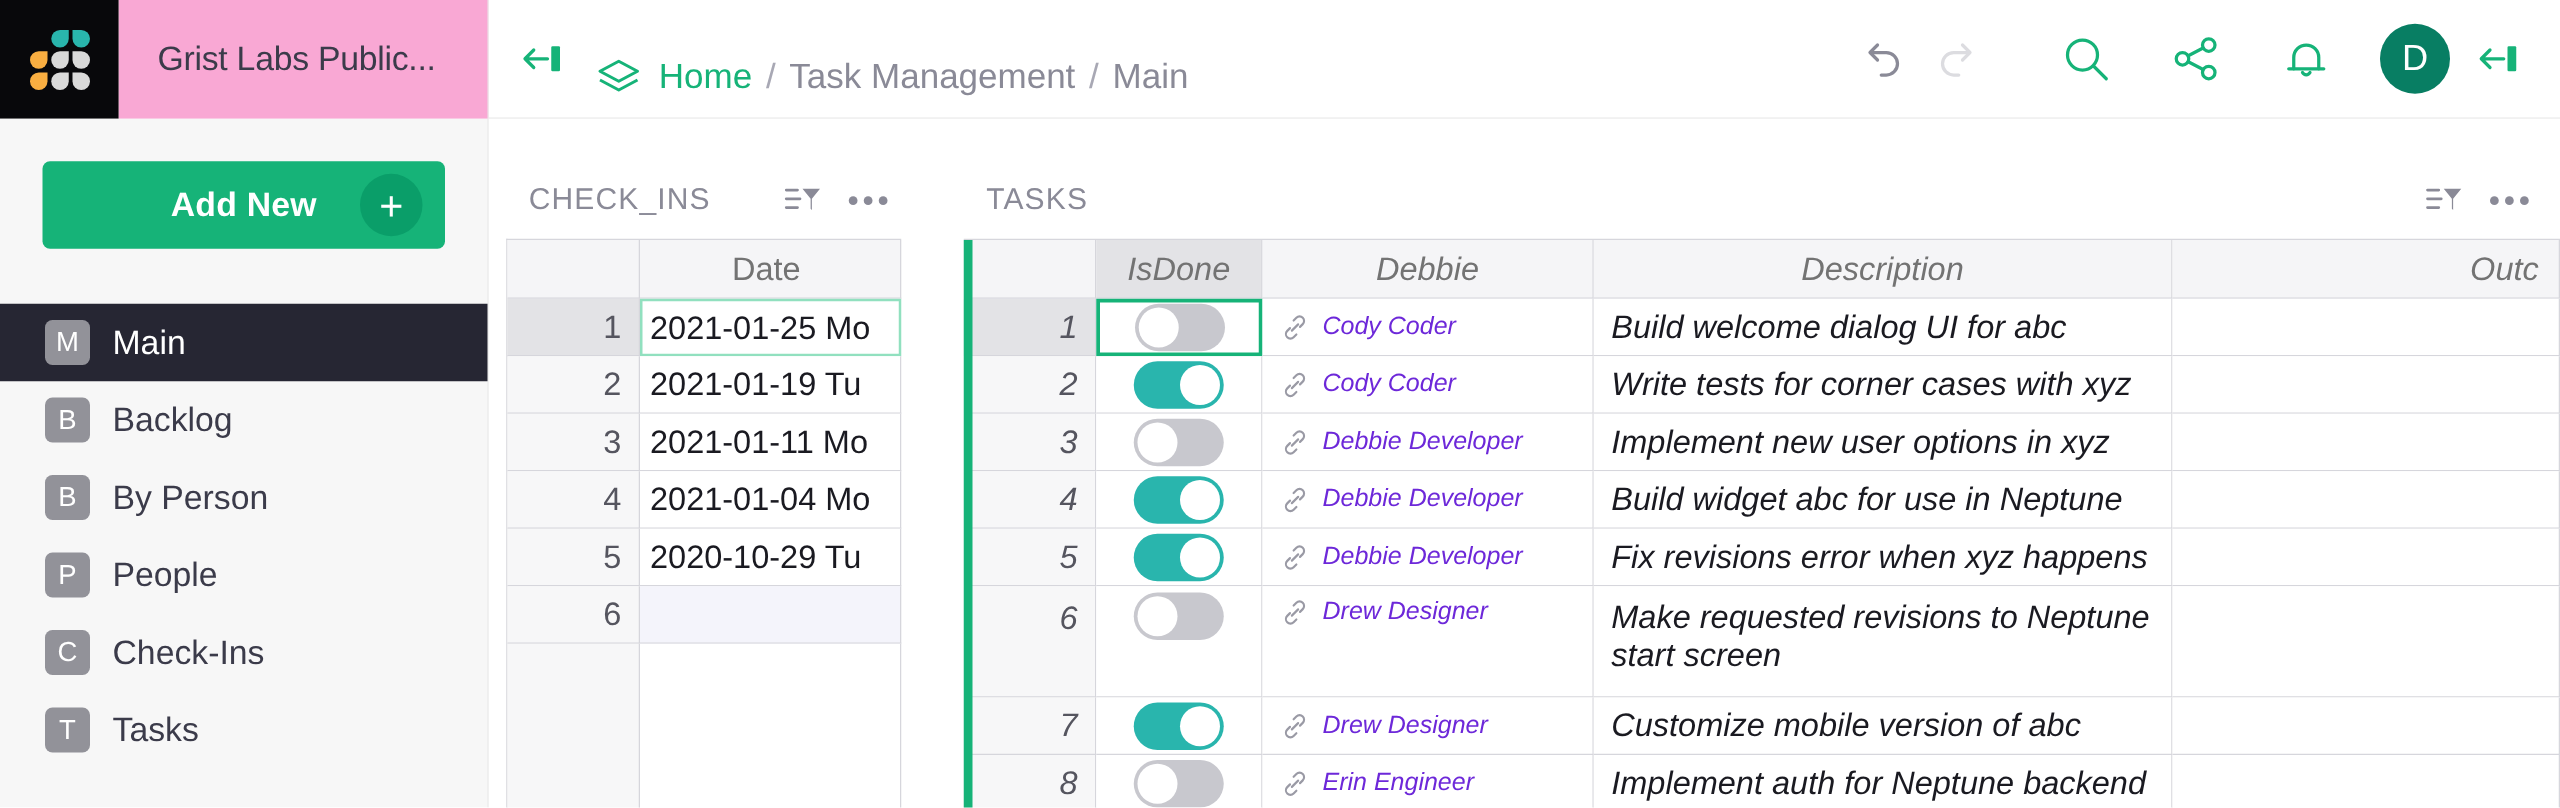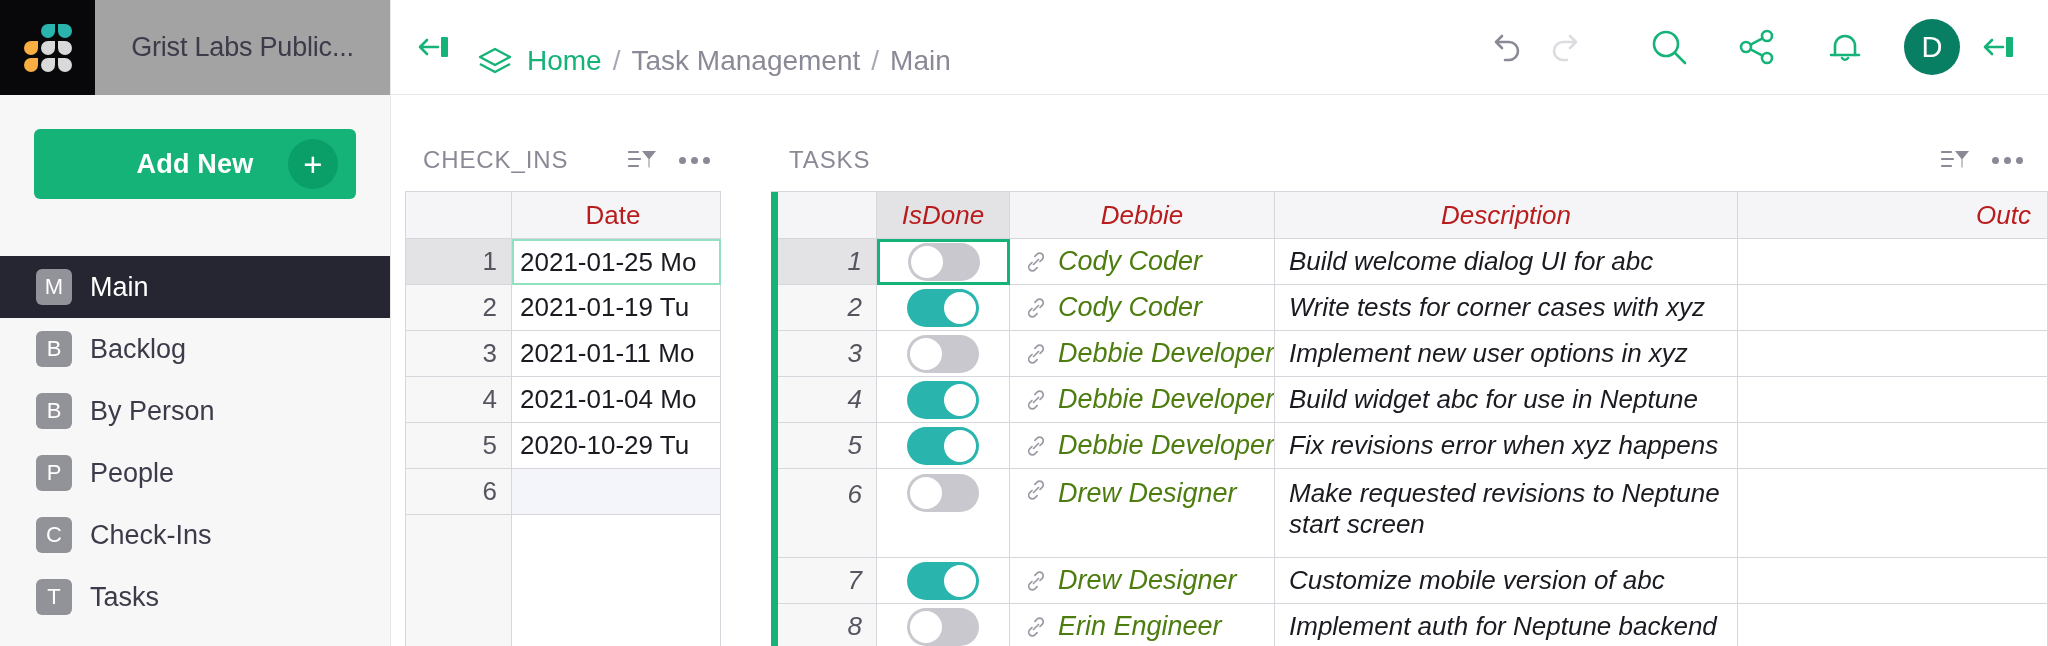--- a/index.html
+++ b/index.html
@@ -22,23 +22,23 @@
   .logo-grid{
     width:48px; height:48px;
     display:grid; grid-template-columns:repeat(3,1fr); grid-template-rows:repeat(3,1fr);
     gap:3px;
   }
   .petal{ width:100%; height:100%; }
   .p-tl{ border-radius:100% 0 100% 100%; }
   .p-tr{ border-radius:0 100% 100% 100%; }
 
   .doc-title-box{
-    width:296px; flex:0 0 296px; height:95px; background:#a3a3a3;
+    width:296px; flex:0 0 296px; height:95px; background:#f9a8d4;
     border-right:1px solid #e8e8e8;
-    display:flex; align-items:center; justify-content:center;
+    display:flex; align-items:center; padding-left:31px;
   }
   .doc-title{ font-size:27px; color:#3b3b4a; letter-spacing:-0.2px; white-space:nowrap; }
 
   .topbar-main{
     flex:1; height:95px; background:#ffffff; border-bottom:1px solid #e8e8e8;
     display:flex; align-items:center; padding:0 28px 0 20px;
   }
 
   .panel-toggle{
     width:44px;height:44px; display:flex; align-items:center; justify-content:center;
@@ -67,21 +67,21 @@
   
   .body{ flex:1; display:flex; min-height:0; }
 
   
   .leftpanel{
     width:391px; flex:0 0 391px; background:#f7f7f7;
     border-right:1px solid #e8e8e8; display:flex; flex-direction:column;
     padding-top:34px;
   }
   .add-new{
-    margin:0 34px 17px 34px; height:70px; background:#16b378; border-radius:6px;
+    margin:0 34px 4px 34px; height:70px; background:#16b378; border-radius:6px;
     display:flex; align-items:center; justify-content:center; position:relative;
     cursor:pointer; border:none;
   }
   .add-new-label{ color:#fff; font-size:27px; font-weight:bold; letter-spacing:0.2px; }
   .add-new-plus{
     position:absolute; right:18px; top:50%; transform:translateY(-50%);
     width:50px;height:50px;border-radius:50%;background:#0a9e69;
     display:flex;align-items:center;justify-content:center;
   }
   .plus-glyph{ color:#fff; font-size:33px; line-height:1; font-weight:300; }
@@ -117,21 +117,21 @@
 
   
   .grid{ border-top:1px solid #d6d6dc; border-left:1px solid #d6d6dc; background:#fff; }
   .grid-row{ display:flex; }
   .cell{
     border-right:1px solid #d6d6dc; border-bottom:1px solid #d6d6dc;
     display:flex; align-items:center; font-size:26px; color:#1a1a21;
     padding:0 14px; min-height:46px; background:#fff; overflow:hidden;
   }
   .hdr{
-    background:#f5f5f7; color:#b91c1c; justify-content:center;
+    background:#f5f5f7; color:#737373; justify-content:center;
     height:47px; min-height:47px; font-size:26px;
   }
   .hdr.sel{ background:#e3e3e6; }
   .rownum{
     background:#f7f7f8; color:#55555f; justify-content:flex-end;
     font-size:26px; flex:0 0 106px;
   }
   .rownum.sel{ background:#e3e3e6; }
   .rownum.blank{ background:#f7f7f8; }
 
@@ -166,21 +166,21 @@
     cursor:pointer; flex:0 0 72px;
   }
   .toggle.on{ background:#29b5ad; }
   .toggle .knob{
     position:absolute; top:3px; left:3px; width:32px;height:32px;border-radius:50%;
     background:#fff;
   }
   .toggle.on .knob{ left:37px; }
 
   .ref-icon{ flex:0 0 auto; display:flex; align-items:center; }
-  .person-name{ font-size:27px; color:#4d7c0f; white-space:nowrap; }
+  .person-name{ font-size:20px; color:#6d28d9; white-space:nowrap; }
 
   .desc-text{ font-size:26px; color:#1a1a21; line-height:1.18; }
   .t-desc.two-line{ align-items:flex-start; padding-top:9px; }
 </style>
 </head>
 <body>
 
 <div class="app">
 
   <div class="topbar">

